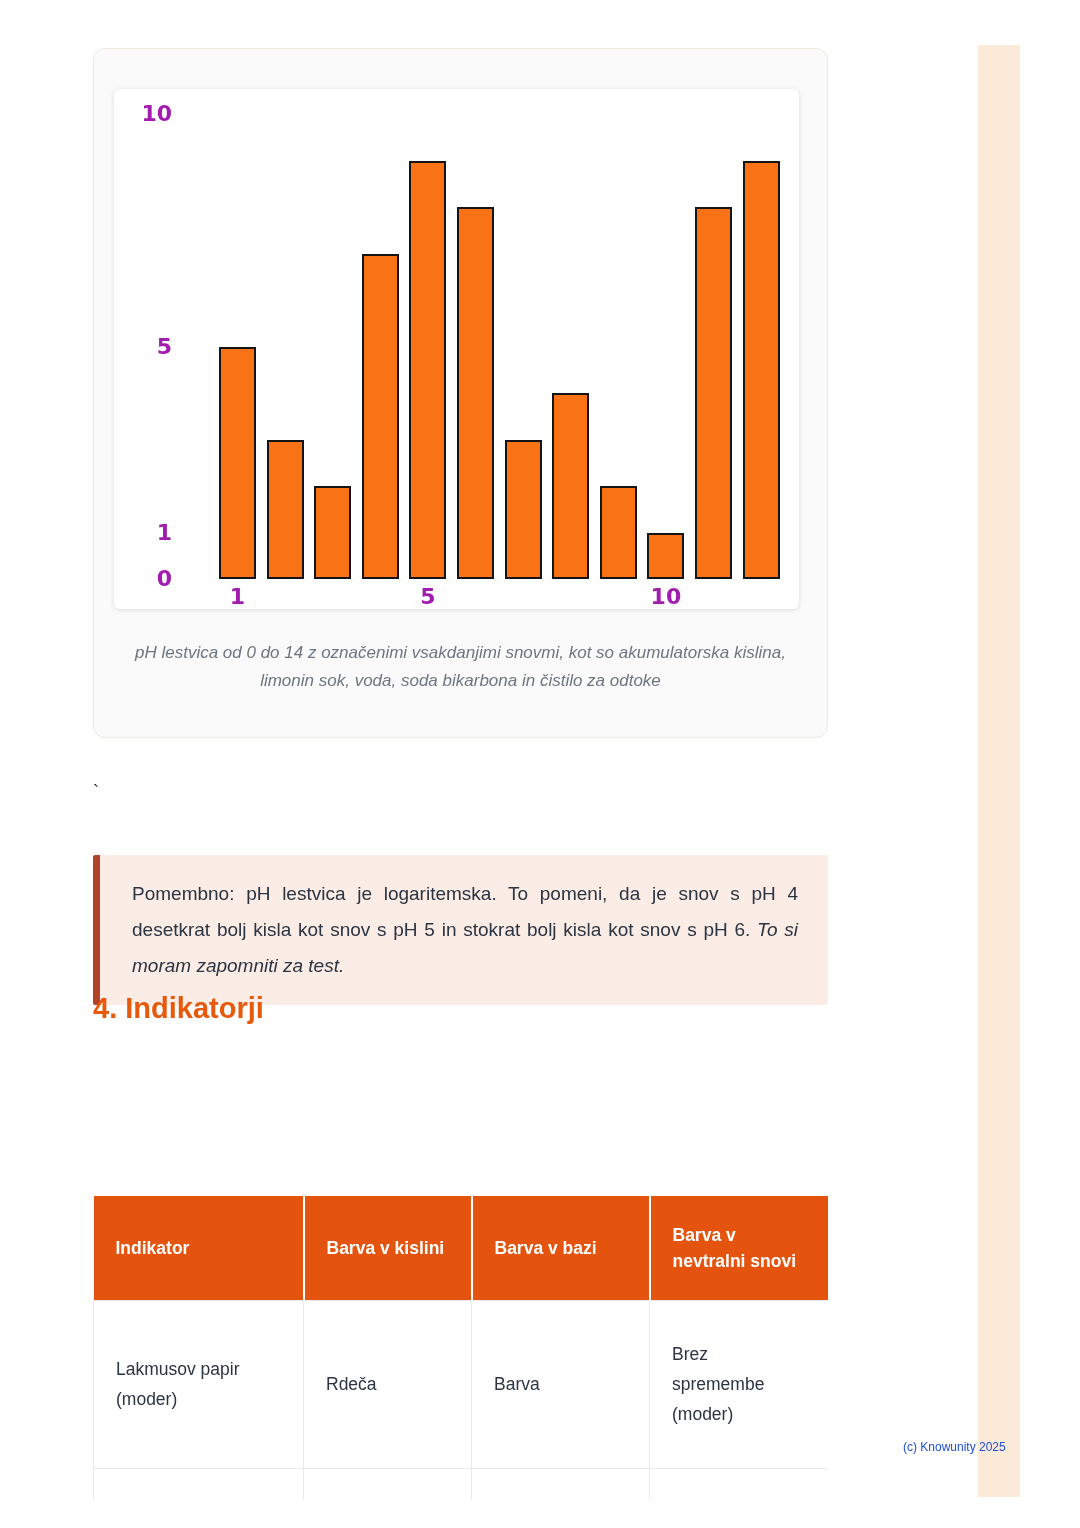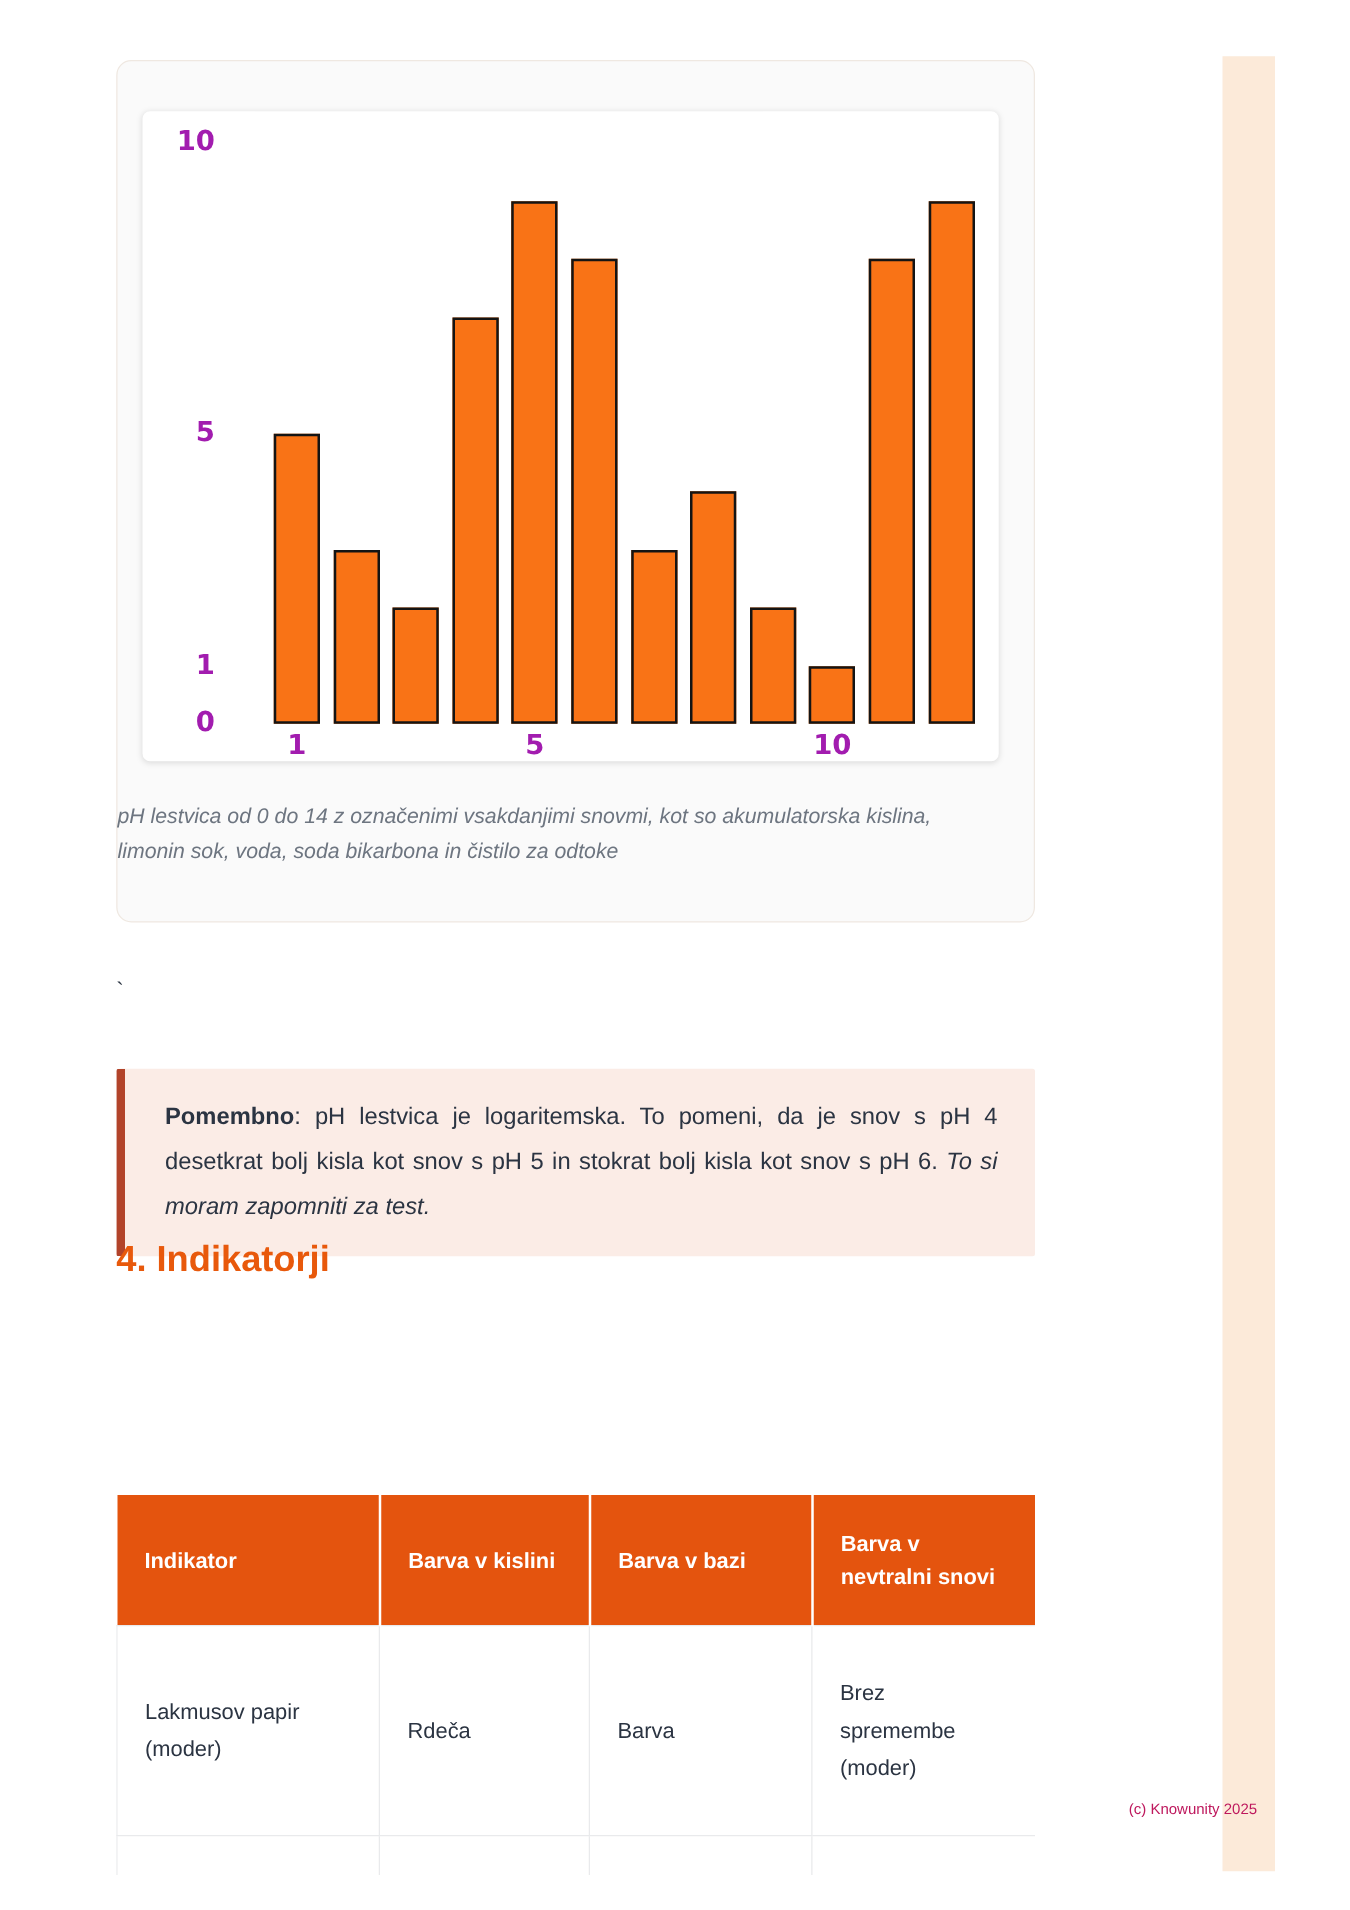--- a/index.html
+++ b/index.html
@@ -17,31 +17,31 @@
   .chart-card { position:absolute; top:48px; left:93px; width:735px; height:690px;
     box-sizing:border-box; background:#fafafa; border:1px solid #efe8e1; border-radius:12px; }
   .chart-panel { position:absolute; top:40px; left:20px; width:685px; height:520px;
     background:#ffffff; border-radius:6px; box-shadow:0 1px 5px rgba(0,0,0,0.13); }
   .bar { position:absolute; bottom:30px; box-sizing:border-box;
     background:var(--bar-orange,#f97316); border:2.5px solid #141414; }
   .ytick,.xtick { position:absolute; font-family:"DejaVu Sans",sans-serif;
     font-weight:bold; font-size:22px; color:#a21caf; line-height:28px; }
   .ytick { left:0; width:58px; text-align:right; }
   .xtick { top:494px; width:40px; text-align:center; }
-  .chart-caption { position:absolute; top:590px; left:0; width:100%; 
+  .chart-caption { position:absolute; top:590px; left:0; width:100%; text-align:center;
     font-style:italic; font-size:17px; line-height:28px; color:#6d7580; white-space:pre-line; }
 
   .stray { position:absolute; top:782px; left:93px; font-size:18px; color:#2b3442; }
 
   
   .callout { position:absolute; top:855px; left:93px; width:735px; box-sizing:border-box;
     background:var(--callout-bg,#fbece6); border-left:7px solid var(--callout-border,#b2432a);
     border-radius:2px; padding:21px 30px 21px 32px; }
   .callout p { margin:0; font-size:19px; line-height:36px; text-align:justify; }
-  .callout .lbl { font-weight:bold; }
+  .callout .lbl { font-weight:normal; }
   .callout .ital { font-style:italic; }
 
   .section-heading { position:absolute; top:992px; left:93px; margin:0;
     font-size:29px; font-weight:bold; color:var(--accent-orange,#e8590c); }
 
   .body-para { position:absolute; top:1094px; left:93px; width:735px; margin:0;
     font-size:19px; line-height:39px; text-align:justify; }
 
   
   .table-wrap { position:absolute; top:1196px; left:93px; width:735px; height:304px; overflow:hidden; }
@@ -49,21 +49,21 @@
   th { background:var(--table-header-bg,#e4540e); color:#ffffff; font-size:17.5px; font-weight:bold;
     text-align:left; vertical-align:middle; padding:10px 22px; height:104px; box-sizing:border-box;
     white-space:pre-line; line-height:26px; border-left:2px solid #ffffff; }
   th:first-child { border-left:none; }
   td { background:#ffffff; border:1px solid #e9eaec; font-size:17.5px; color:#2b3442;
     line-height:30px; padding:18px 22px; vertical-align:middle; white-space:pre-line;
     box-sizing:border-box; }
   tr.body-row { height:168px; }
   tr.partial-row td { height:140px; }
 
-  .copyright { position:absolute; top:1440px; left:903px; font-size:12px; color:#be185d; z-index:3; }
+  .copyright { position:absolute; top:1440px; left:903px; font-size:12px; color:#1d4ed8; z-index:3; }
 </style>
 </head>
 <body>
 
 <div class="page">
 
   <div class="side-stripe"></div>
 
   <section class="chart-card">
     <div class="chart-panel">

